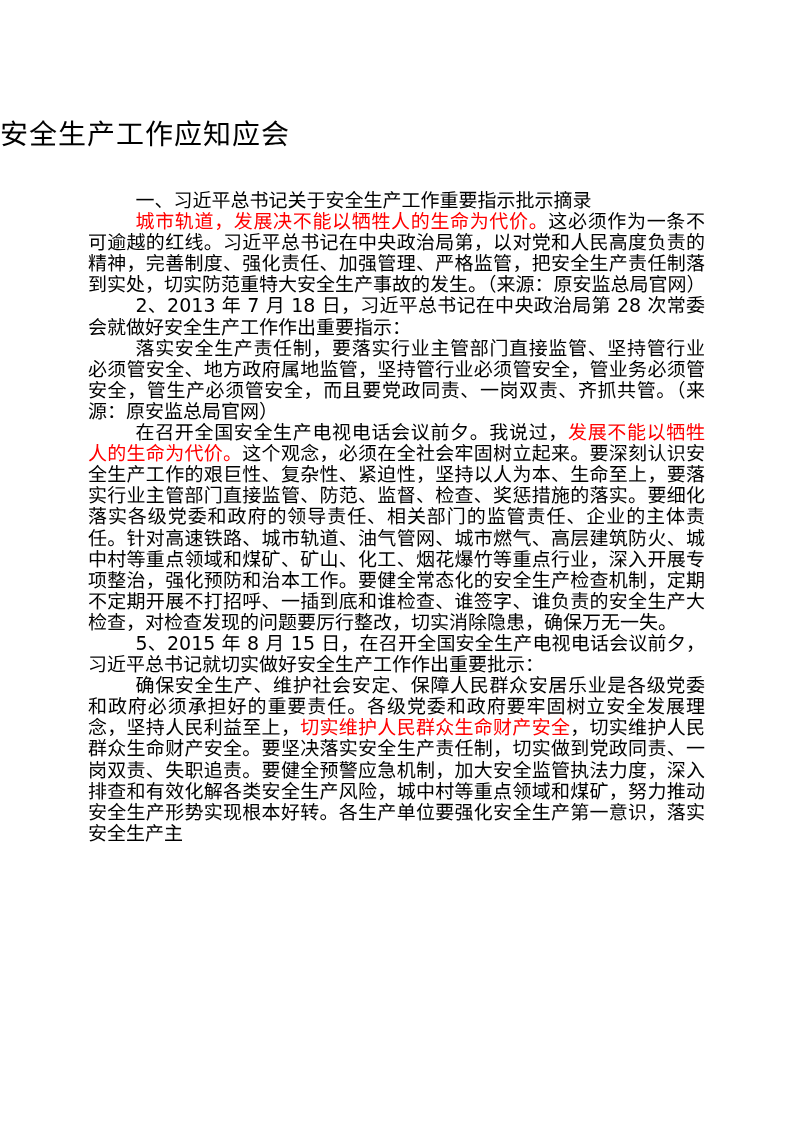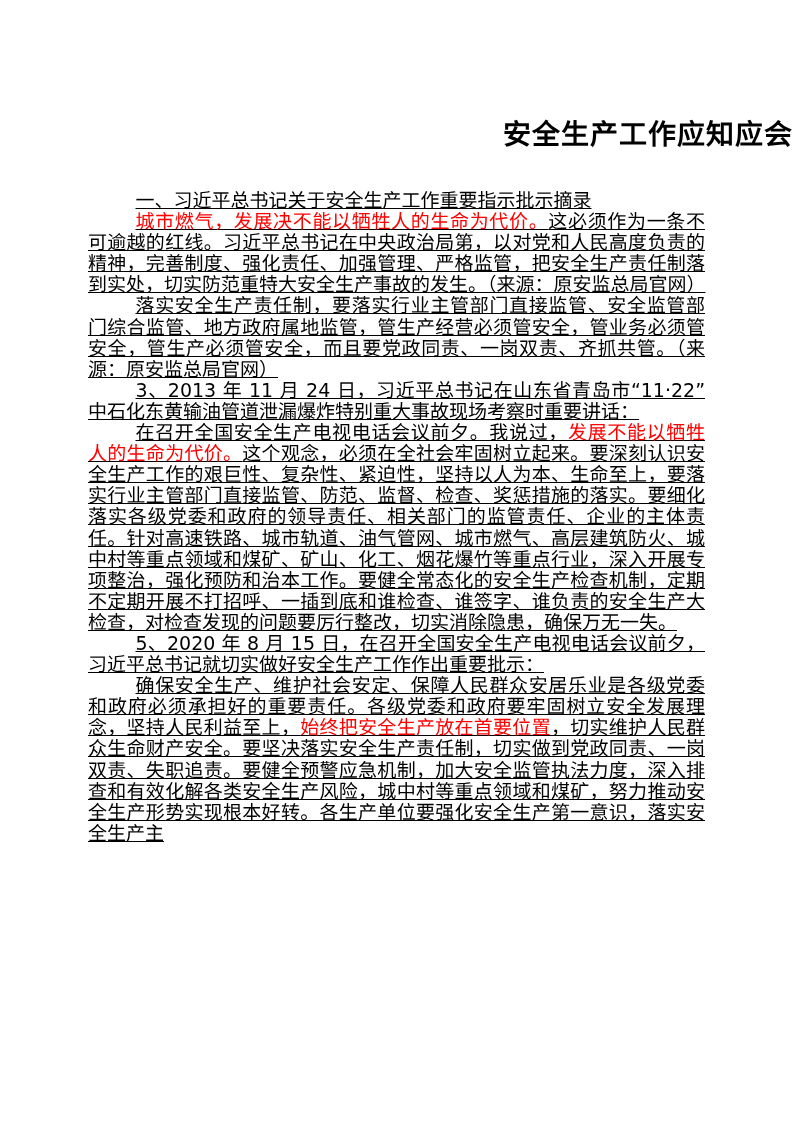--- a/index.html
+++ b/index.html
@@ -14,58 +14,57 @@
     margin: 0 auto;
     background: var(--page-bg, #ffffff);
     overflow: hidden;
     font-family: "DejaVu Sans", sans-serif;
     color: var(--body-color, #000000);
     box-sizing: border-box;
   }
   .doc-title {
     margin: 0;
     padding-top: 119px;
-    text-align: right;
+    text-align: left;
     font-size: 28px;
     line-height: 31px;
-    font-weight: bold;
+    font-weight: normal;
     color: var(--body-color, #000000);
     letter-spacing: 1px;
   }
   .doc-body {
     margin: 40px 88px 0 88px;
     width: 617px;
     font-size: 19px;
     line-height: 21.1px;
     text-align: justify;
     text-justify: inter-ideograph;
   }
   .para {
     margin: 0;
     padding: 0;
     text-indent: 2.5em;
     word-break: break-all;
     overflow-wrap: anywhere;
-    text-decoration: underline;
   }
   .red {
     color: var(--emphasis-color, #ff0000);
   }
 </style>
 </head>
 <body>
 
 <div class="page">
   <h1 class="doc-title">安全生产工作应知应会</h1>
 
   <div class="doc-body">
     <p class="para heading">一、习近平总书记关于安全生产工作重要指示批示摘录</p>
 
     <div>
-        <p class="para"><span class="red">城市燃气，发展决不能以牺牲人的生命为代价。</span><span>这必须作为一条不可逾越的红线。习近平总书记在中央政治局第，以对党和人民高度负责的精神，完善制度、强化责任、加强管理、严格监管，把安全生产责任制落到实处，切实防范重特大安全生产事故的发生。（来源：原安监总局官网）</span></p>
-        <p class="para"><span>落实安全生产责任制，要落实行业主管部门直接监管、安全监管部门综合监管、地方政府属地监管，管生产经营必须管安全，管业务必须管安全，管生产必须管安全，而且要党政同责、一岗双责、齐抓共管。（来源：原安监总局官网）</span></p>
-        <p class="para"><span>3、2013 年 11 月 24 日，习近平总书记在山东省青岛市“11·22”中石化东黄输油管道泄漏爆炸特别重大事故现场考察时重要讲话：</span></p>
+        <p class="para"><span class="red">城市轨道，发展决不能以牺牲人的生命为代价。</span><span>这必须作为一条不可逾越的红线。习近平总书记在中央政治局第，以对党和人民高度负责的精神，完善制度、强化责任、加强管理、严格监管，把安全生产责任制落到实处，切实防范重特大安全生产事故的发生。（来源：原安监总局官网）</span></p>
+        <p class="para"><span>2、2013 年 7 月 18 日，习近平总书记在中央政治局第 28 次常委会就做好安全生产工作作出重要指示：</span></p>
+        <p class="para"><span>落实安全生产责任制，要落实行业主管部门直接监管、坚持管行业必须管安全、地方政府属地监管，坚持管行业必须管安全，管业务必须管安全，管生产必须管安全，而且要党政同责、一岗双责、齐抓共管。（来源：原安监总局官网）</span></p>
         <p class="para"><span>在召开全国安全生产电视电话会议前夕。我说过，</span><span class="red">发展不能以牺牲人的生命为代价。</span><span>这个观念，必须在全社会牢固树立起来。要深刻认识安全生产工作的艰巨性、复杂性、紧迫性，坚持以人为本、生命至上，要落实行业主管部门直接监管、防范、监督、检查、奖惩措施的落实。要细化落实各级党委和政府的领导责任、相关部门的监管责任、企业的主体责任。针对高速铁路、城市轨道、油气管网、城市燃气、高层建筑防火、城中村等重点领域和煤矿、矿山、化工、烟花爆竹等重点行业，深入开展专项整治，强化预防和治本工作。要健全常态化的安全生产检查机制，定期不定期开展不打招呼、一插到底和谁检查、谁签字、谁负责的安全生产大检查，对检查发现的问题要厉行整改，切实消除隐患，确保万无一失。</span></p>
-        <p class="para"><span>5、2020 年 8 月 15 日，在召开全国安全生产电视电话会议前夕，习近平总书记就切实做好安全生产工作作出重要批示：</span></p>
-        <p class="para"><span>确保安全生产、维护社会安定、保障人民群众安居乐业是各级党委和政府必须承担好的重要责任。各级党委和政府要牢固树立安全发展理念，坚持人民利益至上，</span><span class="red">始终把安全生产放在首要位置</span><span>，切实维护人民群众生命财产安全。要坚决落实安全生产责任制，切实做到党政同责、一岗双责、失职追责。要健全预警应急机制，加大安全监管执法力度，深入排查和有效化解各类安全生产风险，城中村等重点领域和煤矿，努力推动安全生产形势实现根本好转。各生产单位要强化安全生产第一意识，落实安全生产主</span></p>
+        <p class="para"><span>5、2015 年 8 月 15 日，在召开全国安全生产电视电话会议前夕，习近平总书记就切实做好安全生产工作作出重要批示：</span></p>
+        <p class="para"><span>确保安全生产、维护社会安定、保障人民群众安居乐业是各级党委和政府必须承担好的重要责任。各级党委和政府要牢固树立安全发展理念，坚持人民利益至上，</span><span class="red">切实维护人民群众生命财产安全</span><span>，切实维护人民群众生命财产安全。要坚决落实安全生产责任制，切实做到党政同责、一岗双责、失职追责。要健全预警应急机制，加大安全监管执法力度，深入排查和有效化解各类安全生产风险，城中村等重点领域和煤矿，努力推动安全生产形势实现根本好转。各生产单位要强化安全生产第一意识，落实安全生产主</span></p>
       </div>
   </div>
 </div>
 
 </body></html>

